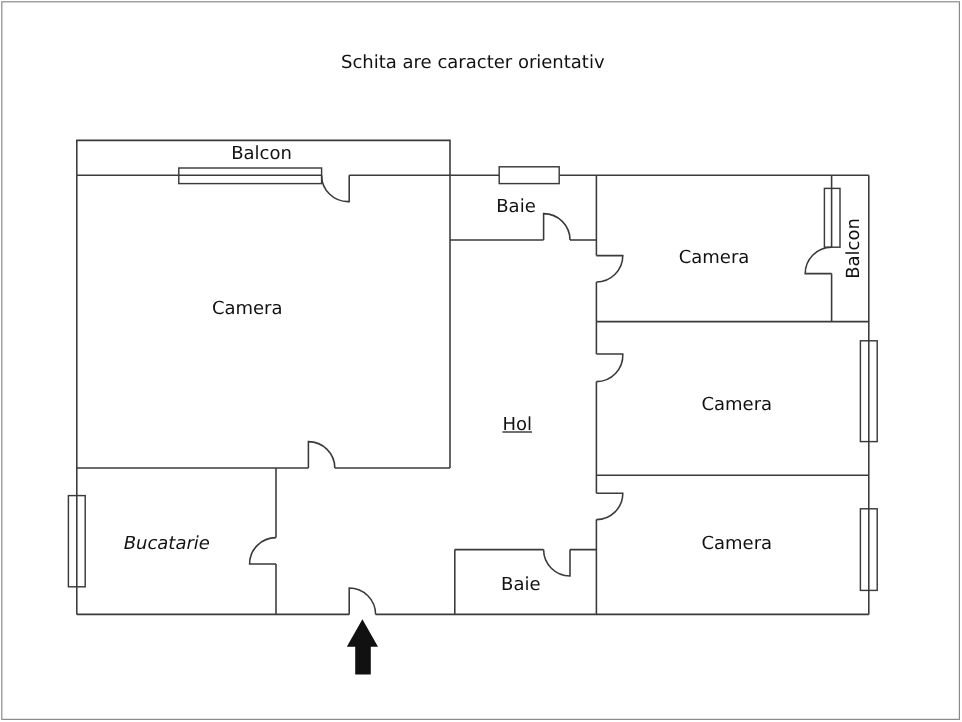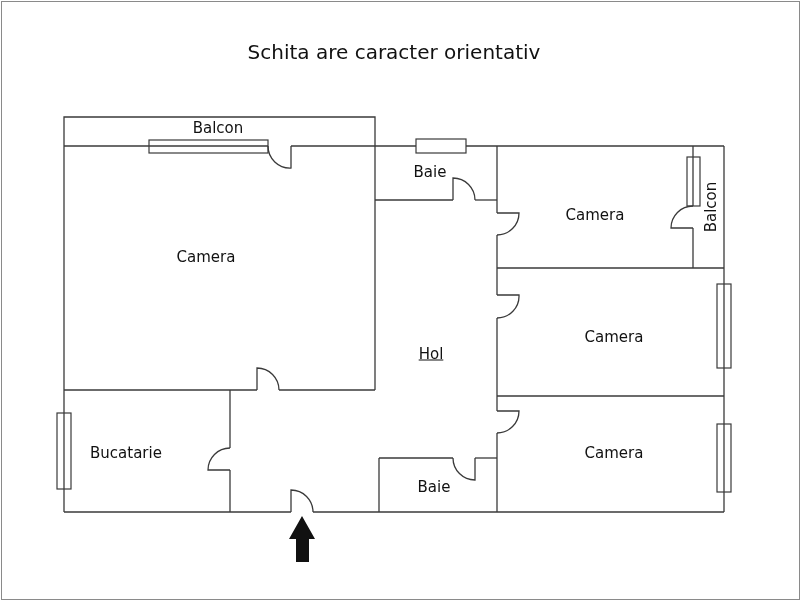--- a/index.html
+++ b/index.html
@@ -12,21 +12,21 @@
     .wall { stroke: #3a3a3a; stroke-width: 1.3; fill: none; }
     .win { stroke: #3a3a3a; stroke-width: 1.2; fill: #fff; }
     .door { stroke: #3a3a3a; stroke-width: 1.3; fill: none; }
     .lbl {
       position: absolute; font-family: "DejaVu Sans", sans-serif; font-size: 15px;
       color: #111; white-space: nowrap; transform: translate(-50%, -50%);
       line-height: 1;
     }
     .title {
       position: absolute; left: 394px; top: 52px; transform: translate(-50%, -50%);
-      font-family: "DejaVu Sans", sans-serif; font-size: 20px; color: #111; white-space: nowrap;
+      font-family: "DejaVu Sans", sans-serif; font-size: 15px; color: #111; white-space: nowrap;
     }
     .vert { transform: translate(-50%, -50%) rotate(-90deg); }
   </style>
 </head>
 <body>
 
 <div class="frame"></div>
 
 <svg width="802" height="602" viewBox="0 0 802 602">
 
@@ -121,15 +121,15 @@
 
 <div class="title">Schita are caracter orientativ</div>
 
 <div class="lbl" style="left:218px; top:128px;">Balcon</div>
 <div class="lbl" style="left:206px; top:257px;">Camera</div>
 <div class="lbl" style="left:430px; top:172px;">Baie</div>
 <div class="lbl" style="left:595px; top:215px;">Camera</div>
 <div class="lbl vert" style="left:711px; top:207px;">Balcon</div>
 <div class="lbl" style="left:431px; top:354px;text-decoration:underline;">Hol</div>
 <div class="lbl" style="left:614px; top:337px;">Camera</div>
-<div class="lbl" style="left:126px; top:453px;">Bucatarie</div>
+<div class="lbl" style="left:139px; top:453px;font-style:italic;">Bucatarie</div>
 <div class="lbl" style="left:434px; top:487px;">Baie</div>
 <div class="lbl" style="left:614px; top:453px;">Camera</div>
 
 </body></html>

